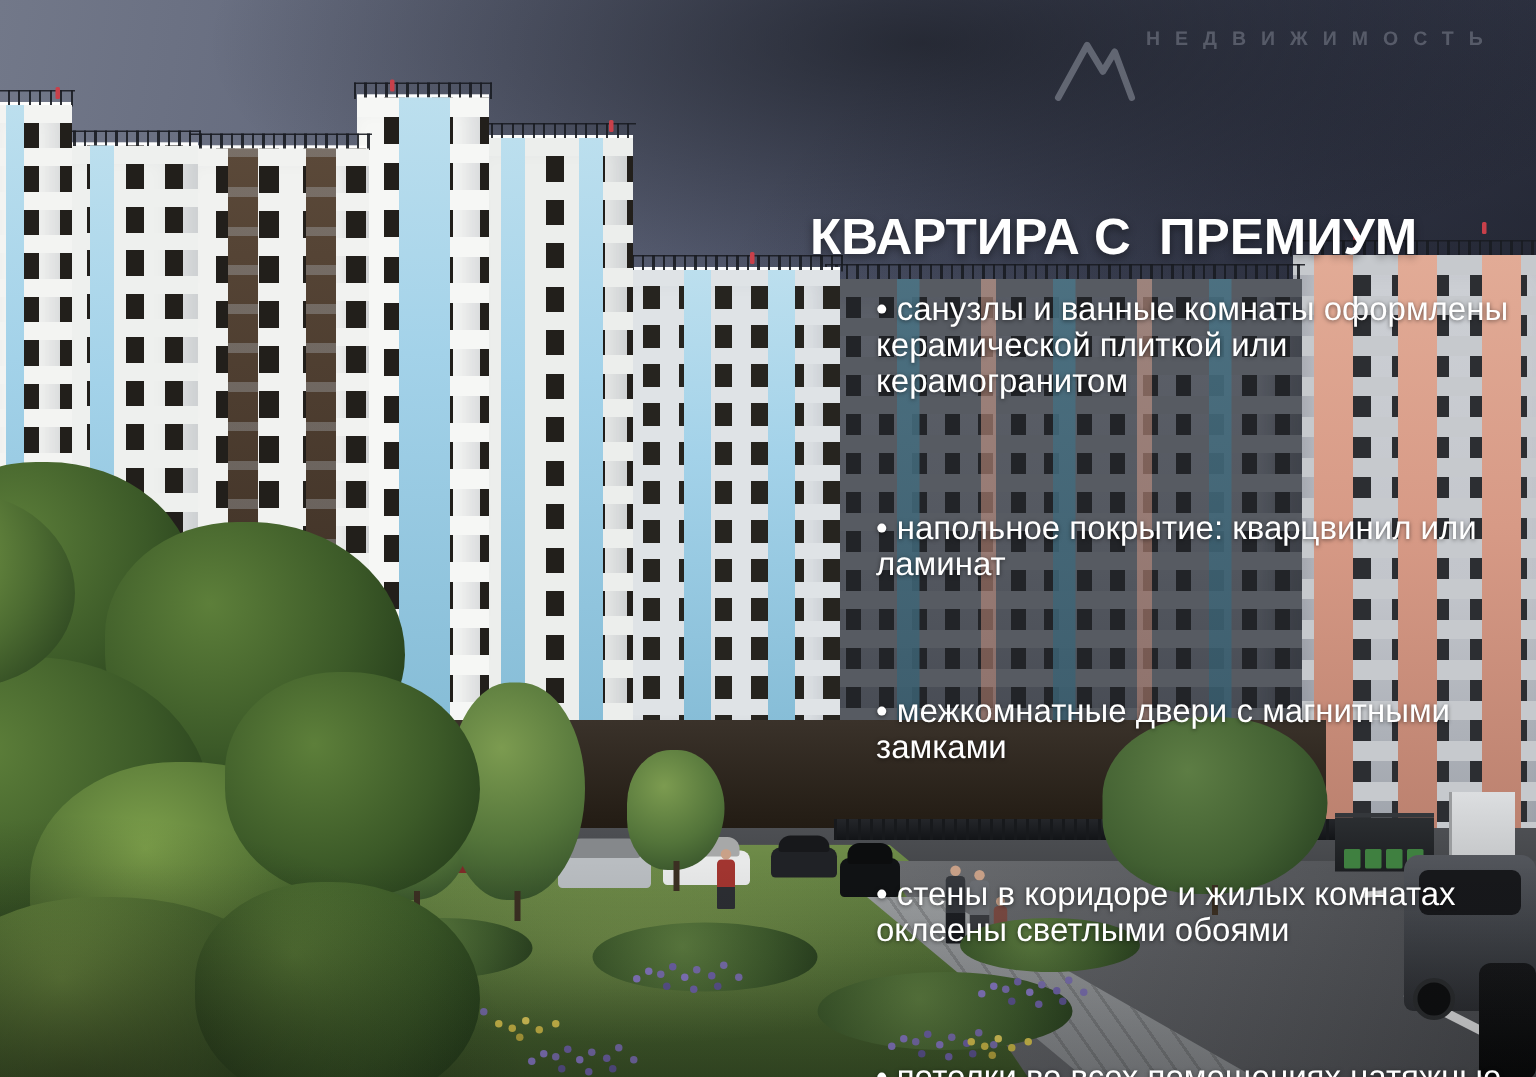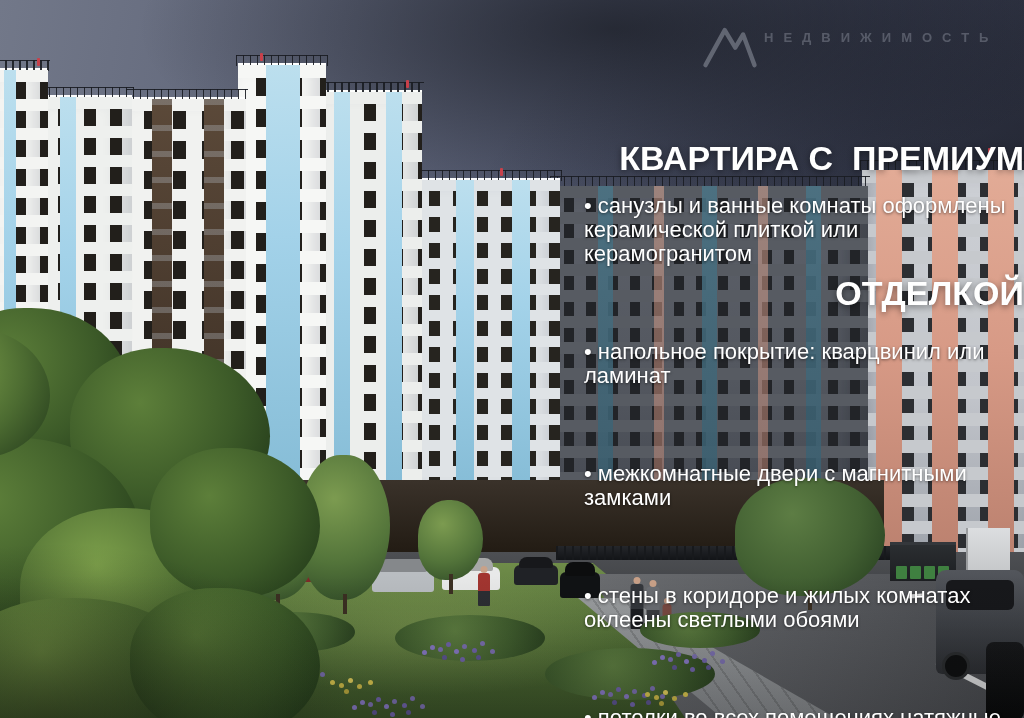--- a/index.html
+++ b/index.html
@@ -121,23 +121,23 @@
 
   .vignette{inset:0;z-index:44;pointer-events:none;
       background:
         radial-gradient(ellipse 430px 270px at 5% 102%, rgba(8,10,6,.5), transparent 70%),
         linear-gradient(to bottom, transparent 80%, rgba(8,8,10,.22) 100%);}
 
   
   .watermark{left:702px;top:16px;z-index:46;display:flex;align-items:flex-start;color:var(--color-watermark);}
   .wm-icon{width:56px;height:58px;flex:0 0 auto;margin-right:6px;}
   .wm-brand{font-size:42px;font-weight:800;letter-spacing:2px;line-height:46px;}
-  .wm-sub{font-size:13px;font-weight:700;letter-spacing:10px;margin-top:14px;opacity:.8;}
+  .wm-sub{font-size:13px;font-weight:700;letter-spacing:10px;margin-top:2px;opacity:.8;}
   .title{
-    left:540px;top:46px;width:484px;z-index:50;text-align:right;
+    left:540px;top:46px;width:484px;z-index:50;text-align:left;
     color:var(--color-text);font-size:34px;font-weight:700;line-height:45px;white-space:pre;
     text-shadow:0 2px 6px rgba(0,0,0,.45);
   }
   .features{
     left:584px;top:146px;width:446px;z-index:50;list-style:none;margin:0;padding:0;
     color:var(--color-text);font-size:22px;line-height:24px;white-space:pre;
     text-shadow:0 1px 3px rgba(0,0,0,.55);
   }
   .features li{margin:0 0 26px 0;}
 </style>
@@ -317,21 +317,20 @@
     <svg class="wm-icon" viewBox="0 0 64 58">
       <polyline points="4,52 26,12 38,32 47,17 60,52" fill="none" stroke="currentColor" stroke-width="5" stroke-linejoin="round" stroke-linecap="round"></polyline>
     </svg>
     <div>
       <div class="wm-sub">НЕДВИЖИМОСТЬ</div>
     </div>
   </div>
 
   <div class="abs title">
     <div>КВАРТИРА С  ПРЕМИУМ</div>
-    <div>ОТДЕЛКОЙ</div>
   </div>
 
   <ul class="abs features">
     <li>• санузлы и ванные комнаты оформлены
 керамической плиткой или
 керамогранитом</li>
     <li>• напольное покрытие: кварцвинил или
 ламинат</li>
     <li>• межкомнатные двери с магнитными
 замками</li>

